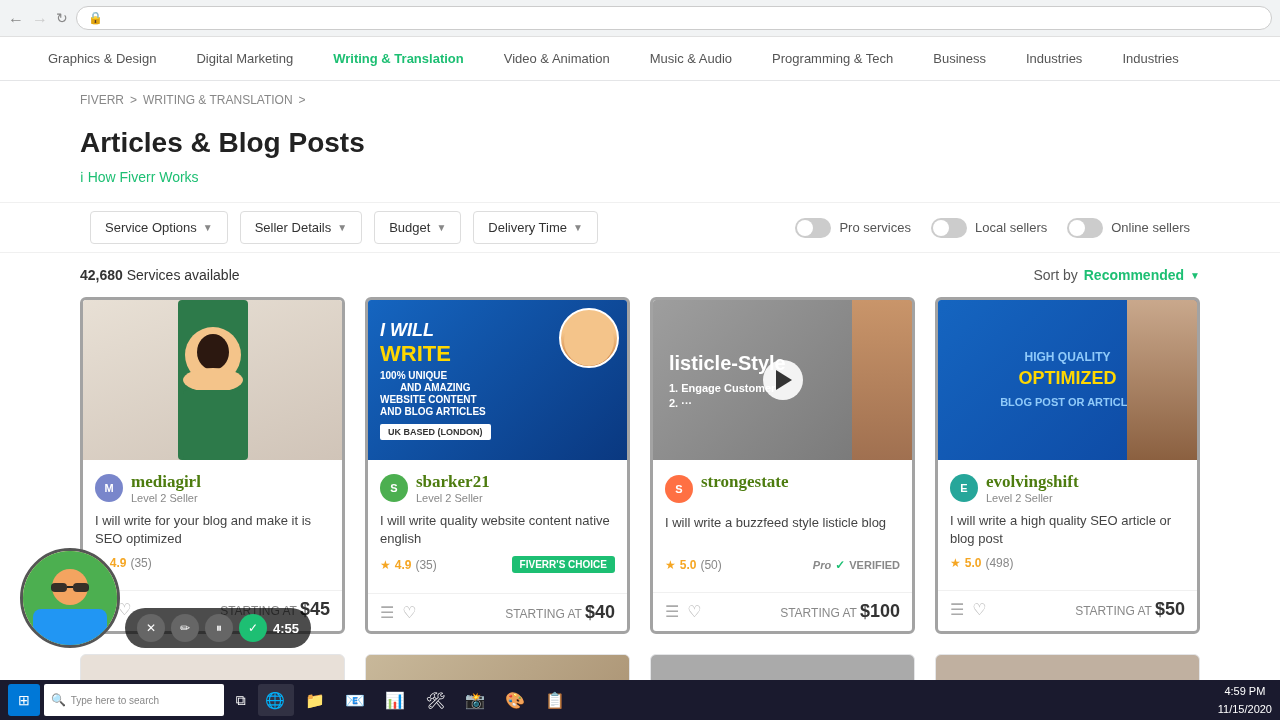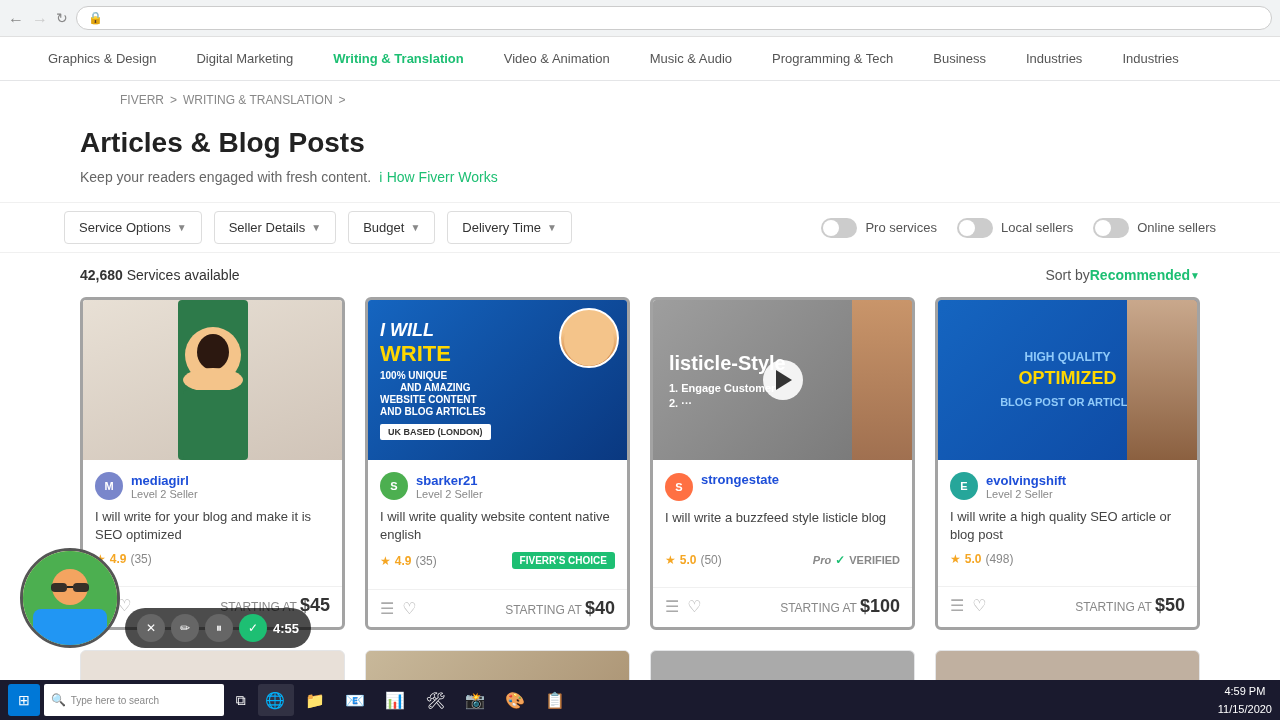--- a/index.html
+++ b/index.html
@@ -1,62 +1,62 @@
 <!DOCTYPE html>
 <html><head>
   <meta charset="utf-8">
   <style>
     * { box-sizing: border-box; margin: 0; padding: 0; }
     body { font-family: 'Segoe UI', Arial, sans-serif; background: #fff; font-size: 14px; color: #333; overflow-x: hidden; }
     .top-nav-item { font-size: 13px; color: #555; cursor: pointer; white-space: nowrap; padding: 4px 0; }
 
     
-    .breadcrumb { display: flex; align-items: center; padding: 12px 80px; gap: 6px; font-size: 12px; color: #888; margin-left: 40px; }
+    .breadcrumb { display: flex; align-items: center; padding: 12px 80px; gap: 6px; font-size: 12px; color: #888; }
     .breadcrumb a { color: #888; text-decoration: none; }
 
     
     .page-header { padding: 8px 80px 16px; }
     .page-title { font-size: 28px; font-weight: 700; color: #222; margin-bottom: 8px; }
     .page-subtitle { font-size: 14px; color: #666; display: flex; align-items: center; gap: 8px; }
     .how-works-link { color: #1dbf73; text-decoration: none; display: flex; align-items: center; gap: 4px; }
 
     
-    .filters-bar { display: flex; align-items: center; padding: 8px 64px; gap: 12px; border-top: 1px solid #f0f0f0; border-bottom: 1px solid #f0f0f0; justify-content: space-between; }
+    .filters-bar { display: flex; align-items: center; padding: 8px 90px; gap: 12px; border-top: 1px solid #f0f0f0; border-bottom: 1px solid #f0f0f0; justify-content: space-between; }
     .filters-left { display: flex; align-items: center; gap: 12px; }
     .filter-btn { display: flex; align-items: center; gap: 6px; padding: 8px 14px; border: 1px solid #ddd; border-radius: 4px; background: #fff; cursor: pointer; font-size: 13px; color: #333; white-space: nowrap; }
     .filter-chevron { font-size: 10px; color: #888; }
 
     
     .toggles-right { display: flex; align-items: center; gap: 20px; }
     .toggle-group { display: flex; align-items: center; gap: 8px; font-size: 13px; color: #555; }
     .toggle-switch { width: 36px; height: 20px; background: #ccc; border-radius: 10px; position: relative; cursor: pointer; }
     .toggle-knob { width: 16px; height: 16px; background: #fff; border-radius: 50%; position: absolute; top: 2px; left: 2px; transition: left 0.2s; }
 
     
     .results-bar { display: flex; align-items: center; justify-content: space-between; padding: 14px 80px; }
-    .sort-by { display: flex; align-items: center; font-size: 14px; color: #555; cursor: pointer; }
+    .sort-by { display: flex; align-items: center; gap: 6px; font-size: 14px; color: #555; cursor: pointer; }
     .sort-value { color: #1dbf73; font-weight: 600; }
 
     
     .cards-grid { display: grid; grid-template-columns: repeat(4, 1fr); gap: 20px; padding: 0 80px 20px; }
 
     
     .card { border: 3px solid #a3a3a3; border-radius: 6px; overflow: hidden; cursor: pointer; transition: box-shadow 0.2s; background: #fff; }
 
     
     .play-overlay { position: absolute; top: 50%; left: 50%; transform: translate(-50%, -50%); width: 40px; height: 40px; background: rgba(255,255,255,0.9); border-radius: 50%; display: flex; align-items: center; justify-content: center; }
     .play-icon { width: 0; height: 0; border-top: 10px solid transparent; border-bottom: 10px solid transparent; border-left: 16px solid #333; margin-left: 3px; }
 
     
     .img-wrapper { position: relative; width: 100%; height: 160px; overflow: hidden; }
 
     
     .card-body { padding: 12px; }
     .seller-info { display: flex; align-items: center; gap: 8px; margin-bottom: 8px; }
-    .seller-name { font-size: 13px; font-weight: 600; color: #1d4ed8; }
+    .seller-name { font-size: 17px; font-weight: 600; color: #4d7c0f; font-family: Liberation Serif, serif; }
     .seller-level { font-size: 11px; color: #888; }
     .card-title { font-size: 13px; color: #444; line-height: 1.4; margin-bottom: 8px; min-height: 36px; }
     .card-rating { display: flex; align-items: center; gap: 4px; margin-bottom: 8px; font-size: 12px; }
     .stars { color: #f5a623; font-size: 12px; }
     .rating-num { font-weight: 700; color: #f5a623; }
     .rating-count { color: #888; }
     .fiverrs-choice { background: #1dbf73; color: #fff; font-size: 10px; font-weight: 700; padding: 3px 8px; border-radius: 3px; margin-left: auto; }
 
     .card-footer { display: flex; align-items: center; justify-content: space-between; padding: 8px 12px; border-top: 1px solid #f0f0f0; }
     .card-actions { display: flex; gap: 8px; color: #aaa; font-size: 16px; }
@@ -133,21 +133,20 @@
 <div class="breadcrumb">
   <a href="#">FIVERR</a>
   <span>&gt;</span>
   <a href="#">WRITING &amp; TRANSLATION</a>
   <span>&gt;</span>
 </div>
 
 <div class="page-header">
   <h1 class="page-title">Articles &amp; Blog Posts</h1>
   <div class="page-subtitle">
-    <span>Keep your readers engaged with fresh content.</span>
     <a class="how-works-link" href="#">
       <span class="info-icon">ℹ</span>
       <span>How Fiverr Works</span>
     </a>
   </div>
 </div>
 
 <div class="filters-bar">
   <div class="filters-left">
     <button class="filter-btn">

